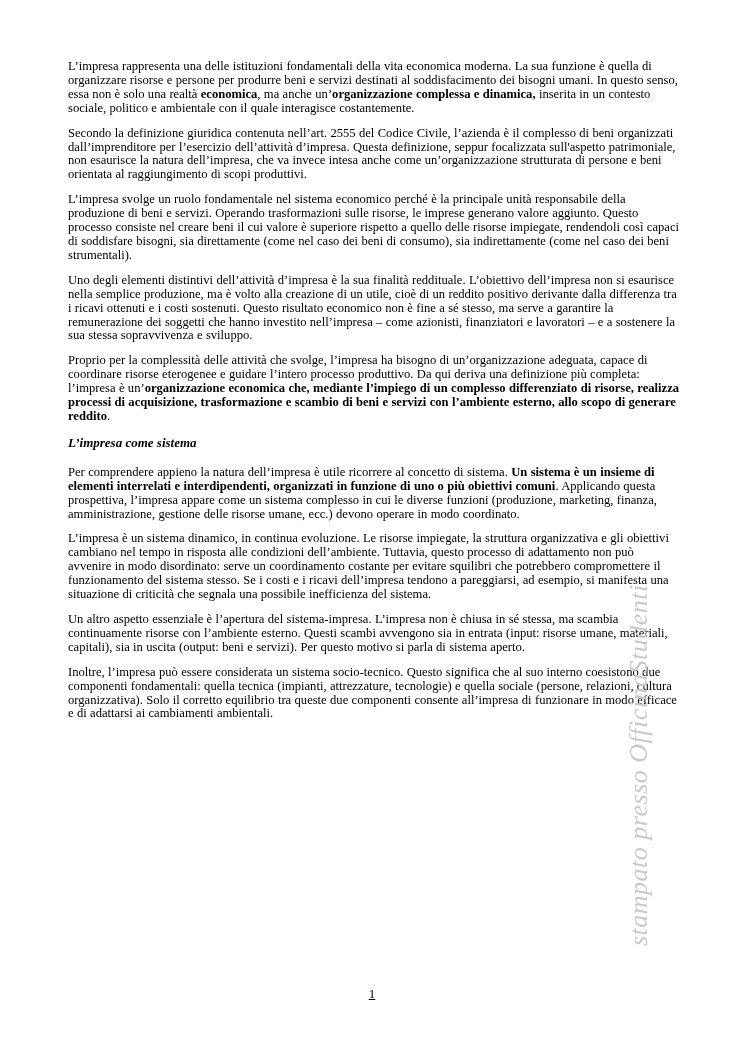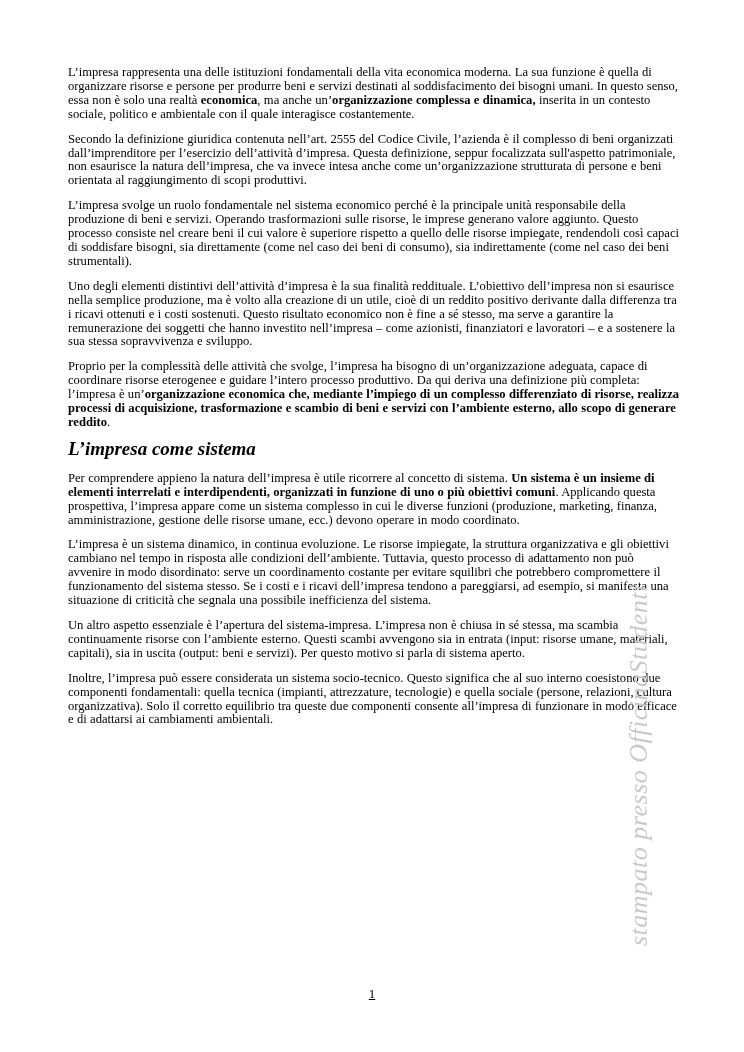--- a/index.html
+++ b/index.html
@@ -26,25 +26,25 @@
   }
   .content h1.title {
     font-size: 17px;
     line-height: 20px;
     font-weight: bold;
     margin: 0 0 23px 0;
   }
   .content p.paragraph {
     font-size: 12.6px;
     line-height: 13.9px;
-    margin: 6px 0 11px 0;
+    margin: 0 0 11px 0;
     word-spacing: 0.2px;
   }
   .content h2.heading {
-    font-size: 19px;
+    font-size: 13px;
     line-height: 16px;
     font-weight: bold;
     font-style: italic;
     margin: 5px 0 15px 0;
   }
   .content b { font-weight: bold; }
   .watermark {
     position: absolute;
     left: 624px;
     top: 946px;

